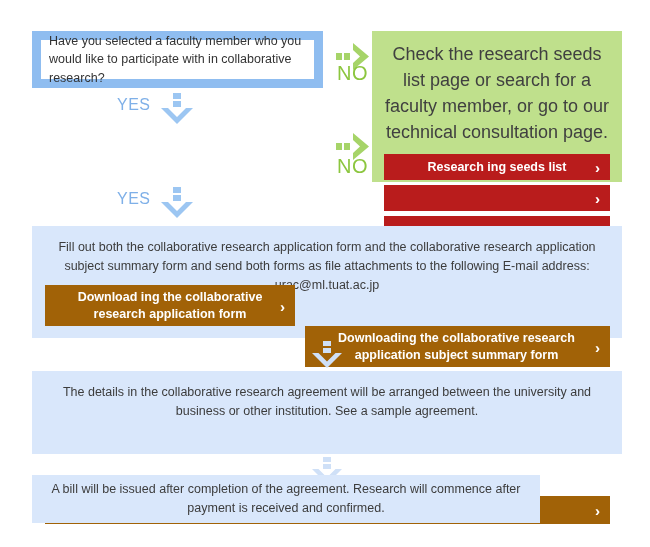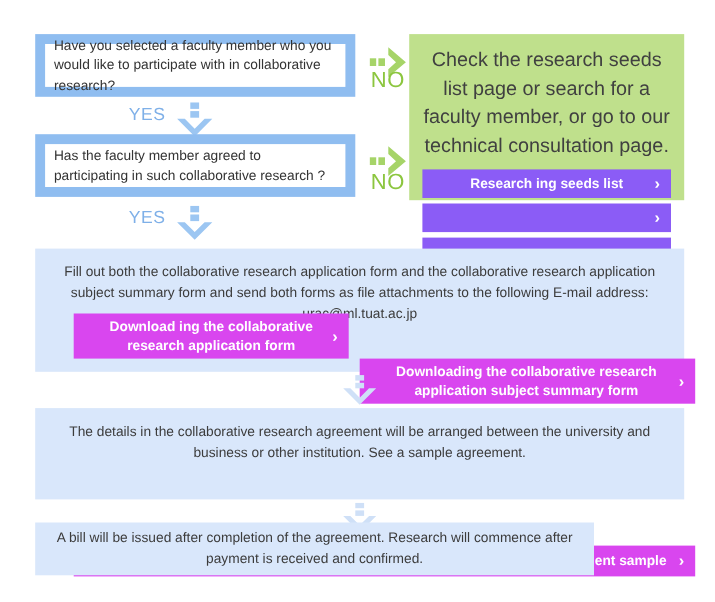--- a/index.html
+++ b/index.html
@@ -54,21 +54,21 @@
     padding: 10px 12px 12px 12px;
   }
   .green-text {
     text-align: center;
     font-size: 18px;
     line-height: 1.45;
     color: #404040;
     margin-bottom: 9px;
   }
   .green-btn {
-    background: #8b5cf6;
+    background: #b91c1c;
     color: #ffffff;
     height: 26px;
     margin-bottom: 5px;
     display: flex;
     align-items: center;
     position: relative;
     font-size: 12.5px;
     font-weight: bold;
     justify-content: center;
     padding: 0 24px;
@@ -81,33 +81,32 @@
     background: #d9e7fb;
     padding: 12px 12px 12px 12px;
   }
   .info-text {
     text-align: center;
     font-size: 12.5px;
     line-height: 1.5;
     color: #3c3c3c;
   }
   .blue-btn {
-    background: #d946ef;
+    background: #a16207;
     color: #ffffff;
     display: flex;
     align-items: center;
-    justify-content: flex-end;
+    justify-content: flex-start;
     text-align: center;
     position: relative;
     font-size: 12.5px;
     font-weight: bold;
     line-height: 1.35;
     padding: 0 26px;
     box-sizing: border-box;
-    margin-left: 22px;
   }
 
   
   .chev {
     position: absolute;
     right: 10px;
     top: 50%;
     transform: translateY(-50%);
     font-size: 15px;
     font-weight: bold;
@@ -168,23 +167,20 @@
 
   <div class="abs yes-label" style="left:117px; top:96px;">YES</div>
   <div class="arrow" style="left:160px; top:93px;">
     <svg width="34" height="32" viewBox="0 0 34 32">
       <rect x="13" y="0" width="8" height="6" fill="#9cc6f2"></rect>
       <rect x="13" y="8" width="8" height="6" fill="#9cc6f2"></rect>
       <path d="M1 15 L17 31 L33 15 L26 15 L17 24 L8 15 Z" fill="#9cc6f2"></path>
     </svg>
   </div>
 
-  <div class="abs decision" style="left:32px; top:122px; width:291px; height:57px;">
-    <div class="decision-inner">Has the faculty member agreed to participating in such collaborative research ?</div>
-  </div>
 
   <div class="arrow" style="left:336px; top:132px;">
     <svg width="36" height="30" viewBox="0 0 36 30">
       <rect x="0" y="11" width="6" height="7" fill="#a6d468"></rect>
       <rect x="8" y="11" width="6" height="7" fill="#a6d468"></rect>
       <path d="M17 1 L33 14.5 L17 28 L17 21 L24 14.5 L17 8 Z" fill="#a6d468"></path>
     </svg>
   </div>
   <div class="abs no-label" style="left:337px; top:155px;">NO</div>
 

